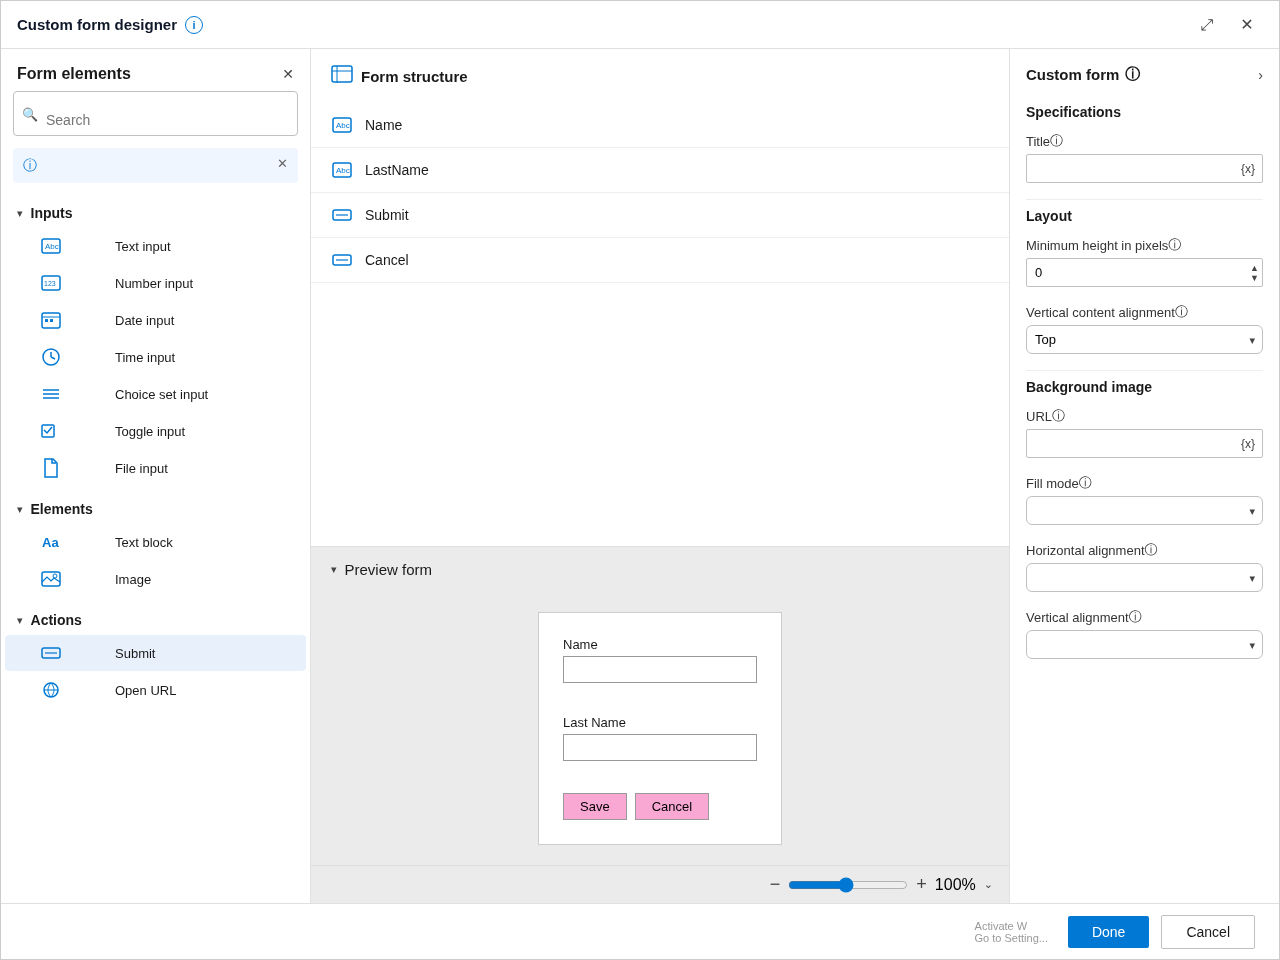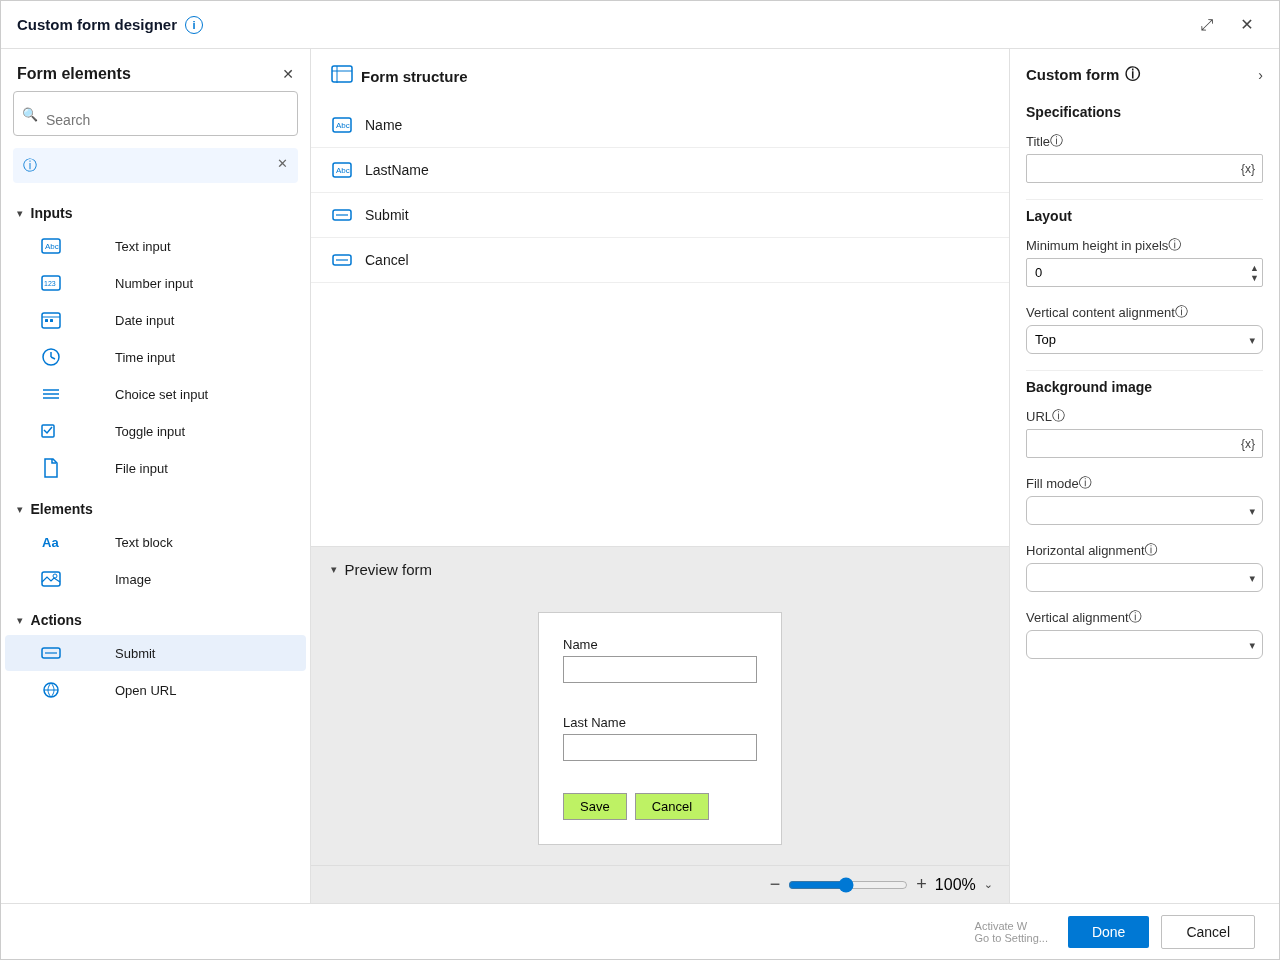--- a/index.html
+++ b/index.html
@@ -42,21 +42,21 @@
     .form-item-label { font-size: 14px; }
     .preview-area { background: #ebebeb; padding: 0; }
     .preview-header { padding: 14px 20px; display: flex; align-items: center; gap: 8px; cursor: pointer; }
     .preview-header-label { font-size: 15px; font-weight: 500; }
     .preview-content { display: flex; justify-content: center; padding: 20px; }
     .preview-card { background: #fff; border: 1px solid #ccc; padding: 24px; min-width: 240px; }
     .preview-field { margin-bottom: 16px; }
     .preview-field label { display: block; font-size: 13px; margin-bottom: 4px; }
     .preview-field input[type="text"] { width: 100%; border: 1px solid #999; padding: 5px 8px; font-size: 13px; outline: none; background: #fff; }
     .preview-actions { display: flex; gap: 8px; margin-top: 8px; }
-    .preview-btn { padding: 5px 16px; font-size: 13px; border: 1px solid #999; background: #bef264; cursor: pointer; }
+    .preview-btn { padding: 5px 16px; font-size: 13px; border: 1px solid #999; background: #f9a8d4; cursor: pointer; }
     .zoom-bar { display: flex; align-items: center; justify-content: flex-end; padding: 8px 16px; gap: 8px; background: #ebebeb; border-top: 1px solid #ddd; }
     .zoom-btn { background: transparent; border: none; font-size: 18px; cursor: pointer; color: #444; }
     .zoom-slider { flex: 1; max-width: 120px; accent-color: #0078d4; }
     .zoom-label { font-size: 16px; color: #000000; }
     .zoom-chevron { font-size: 11px; color: #444; cursor: pointer; }
     
     .right-panel { width: 270px; background: #fff; border-left: 1px solid #e0e0e0; display: flex; flex-direction: column; overflow-y: auto; }
     .right-panel-header { padding: 16px 16px 8px; display: flex; align-items: center; justify-content: space-between; }
     .right-panel-title { font-size: 15px; font-weight: 600; display: flex; align-items: center; gap: 6px; }
     .right-chevron { font-size: 14px; color: #444; cursor: pointer; }

